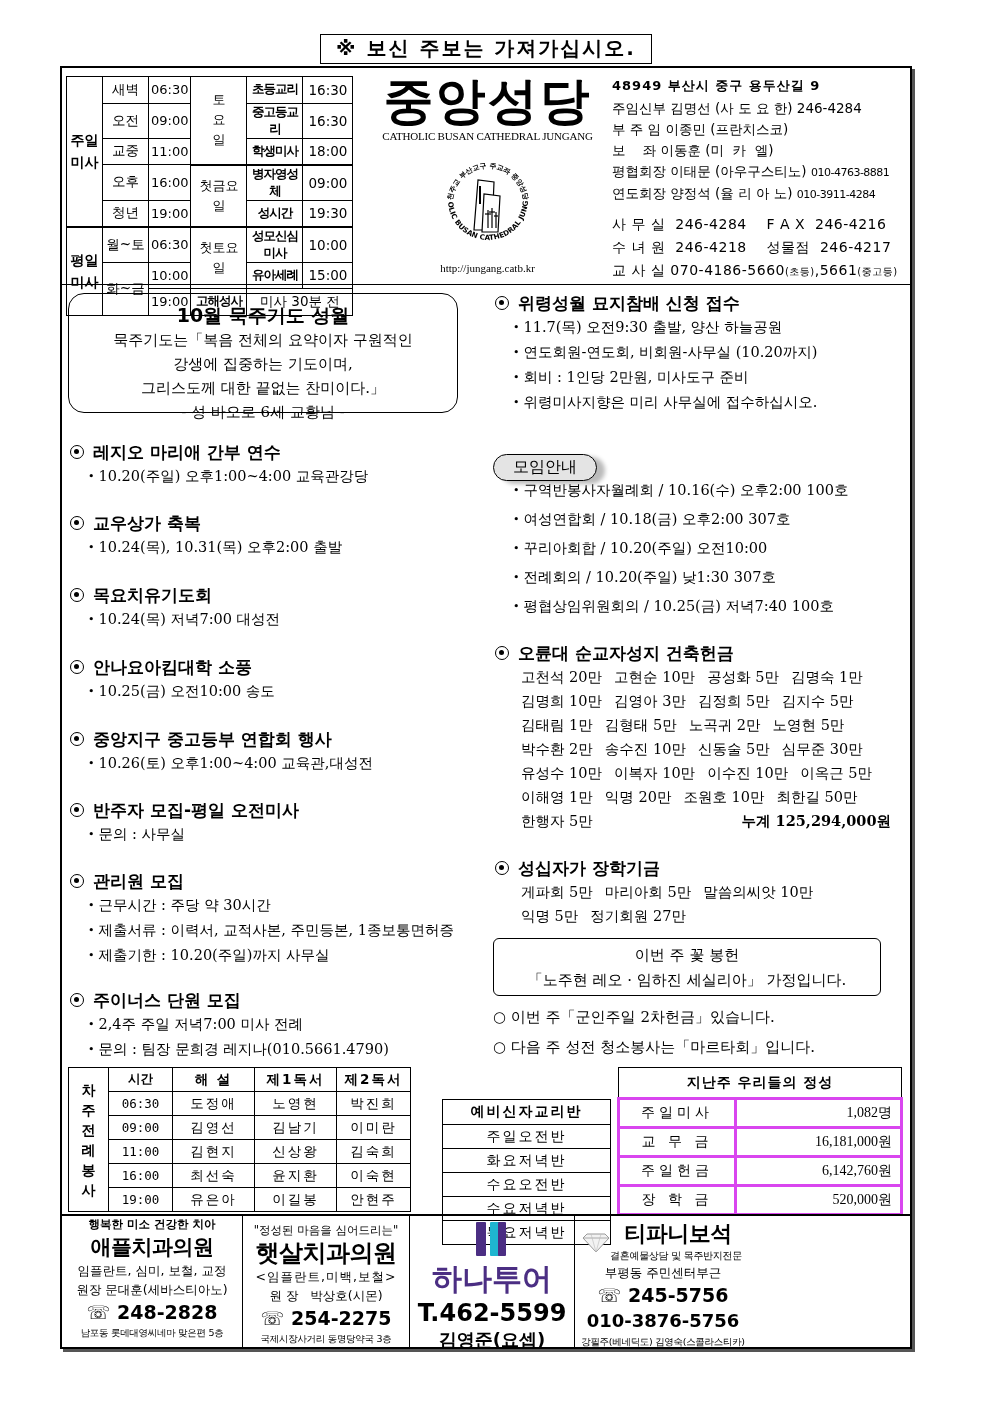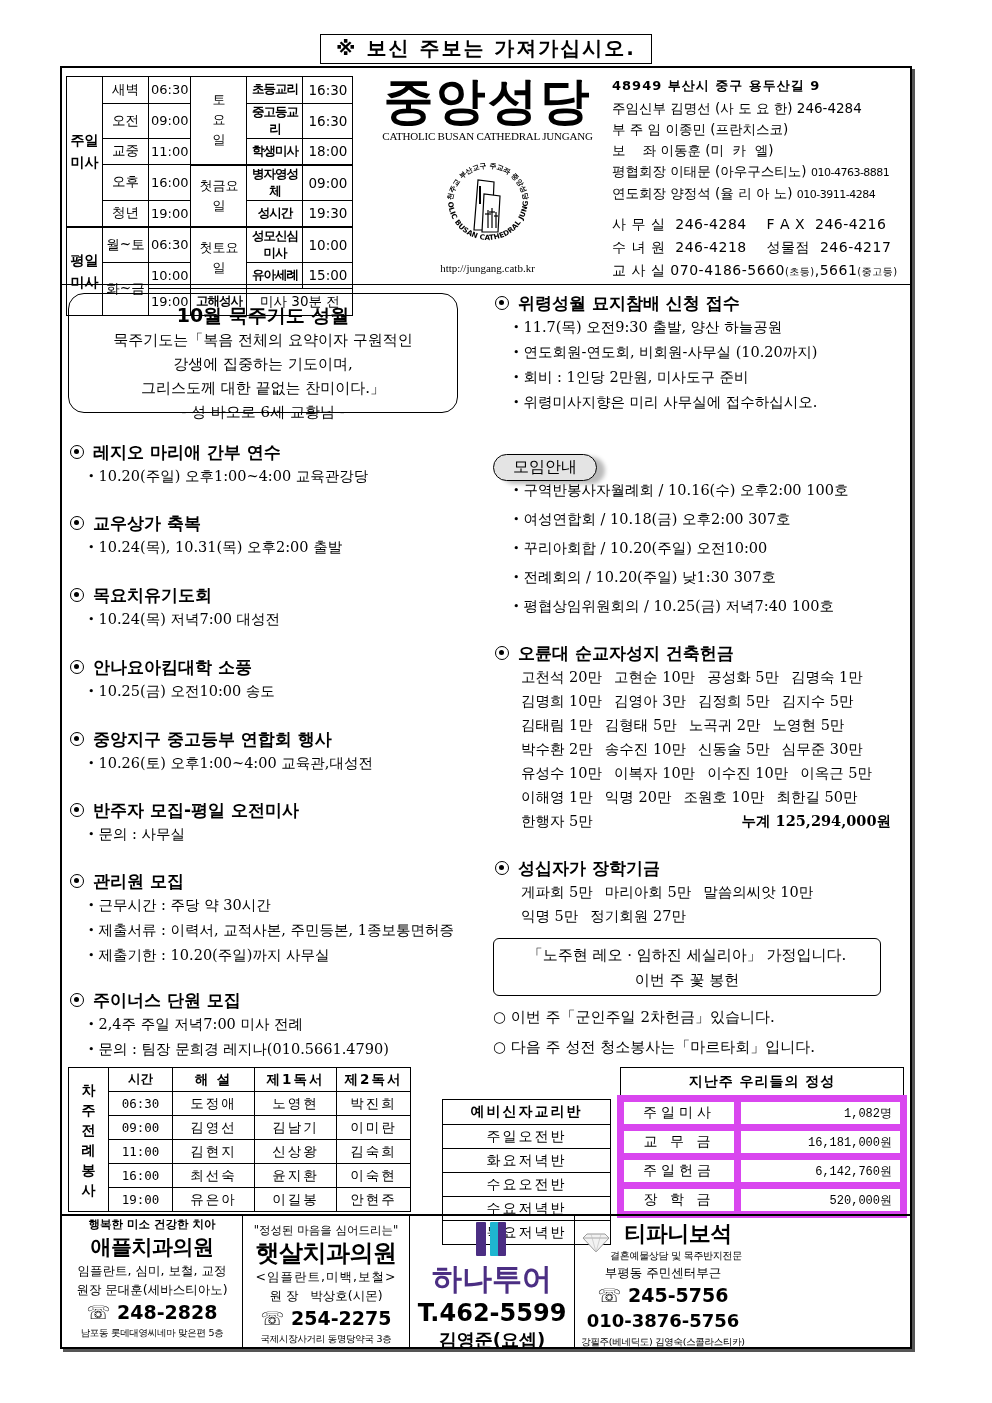--- a/index.html
+++ b/index.html
@@ -71,23 +71,23 @@
   .svc .c2 { width: 82px; letter-spacing: 2px; }
   .svc .c3 { width: 82px; letter-spacing: 2px; }
   .svc .c4 { width: 74px; letter-spacing: 2px; }
 
   .cat { position: absolute; left: 442px; top: 1099px; border-collapse: collapse; font-size: 14px; }
   .cat td, .cat th { border: 1px solid #000; height: 24px; width: 168px; text-align: center; letter-spacing: 2px; }
   .cat th { font-weight: bold; height: 25px; }
 
   .off { position: absolute; left: 617px; top: 1067px; border-collapse: collapse; font-size: 14px; }
   .off th { border: 1px solid #000; height: 31px; font-weight: bold; letter-spacing: 1px; }
-  .off td { border: 7px solid #d946ef; height: 29px; }
+  .off td { border: 3px solid #d946ef; height: 29px; }
   .off td.k { width: 117px; text-align: center; letter-spacing: 4px; }
-  .off td.v { width: 166px; text-align: right; padding-right: 8px; font-family: Liberation Mono, monospace; font-size: 12px; }
+  .off td.v { width: 166px; text-align: right; padding-right: 8px; font-family: Liberation Serif, serif; font-size: 14px; }
 
   
   .ads { position: absolute; left: 62px; top: 1214px; width: 848px; height: 133px; border-top: 2px solid #000; display: flex; }
   .ad { border-right: 1px solid #000; text-align: center; overflow: hidden; }
   .ad:last-child { border-right: none; }
   .ad .sm { font-size: 11.5px; line-height: 17px; white-space: nowrap; }
   .ad .big { font-size: 22px; font-weight: bold; line-height: 28px; white-space: nowrap; letter-spacing: -0.5px; }
   .ad .mid { font-size: 12.5px; line-height: 19px; white-space: nowrap; }
   .ad .tel { font-size: 19px; font-weight: bold; line-height: 26px; white-space: nowrap; }
   .ad .tiny { font-size: 9.5px; line-height: 15px; white-space: nowrap; letter-spacing: -0.3px; }
@@ -275,22 +275,22 @@
   <div class="pl" style="width:400px;position:relative"><span>한행자 5만</span><b style="position:absolute;right:2px;font-weight:bold">누계 125,294,000원</b></div>
 </div>
 
 <div class="sec" style="left:493px;top:856px">
   <div class="h"><span class="bull"></span><span>성십자가 장학기금</span></div>
   <div class="pl"><span>게파회 5만</span><span>마리아회 5만</span><span>말씀의씨앗 10만</span></div>
   <div class="pl"><span>익명 5만</span><span>정기회원 27만</span></div>
 </div>
 
 <div class="flower-box">
+  <div>이번 주 꽃 봉헌</div>
   <div>「노주현 레오 · 임하진 세실리아」 가정입니다.</div>
-  <div>이번 주 꽃 봉헌</div>
 </div>
 
 <div class="circle-note" style="top:1008px">○ 이번 주「군인주일 2차헌금」있습니다.</div>
 <div class="circle-note" style="top:1038px">○ 다음 주 성전 청소봉사는「마르타회」입니다.</div>
 
 <table class="svc">
   <tbody>
       <tr>
     <td class="vert" rowspan="6">
       <span>차</span><br><span>주</span><br><span>전</span><br><span>례</span><br><span>봉</span><br><span>사</span>

